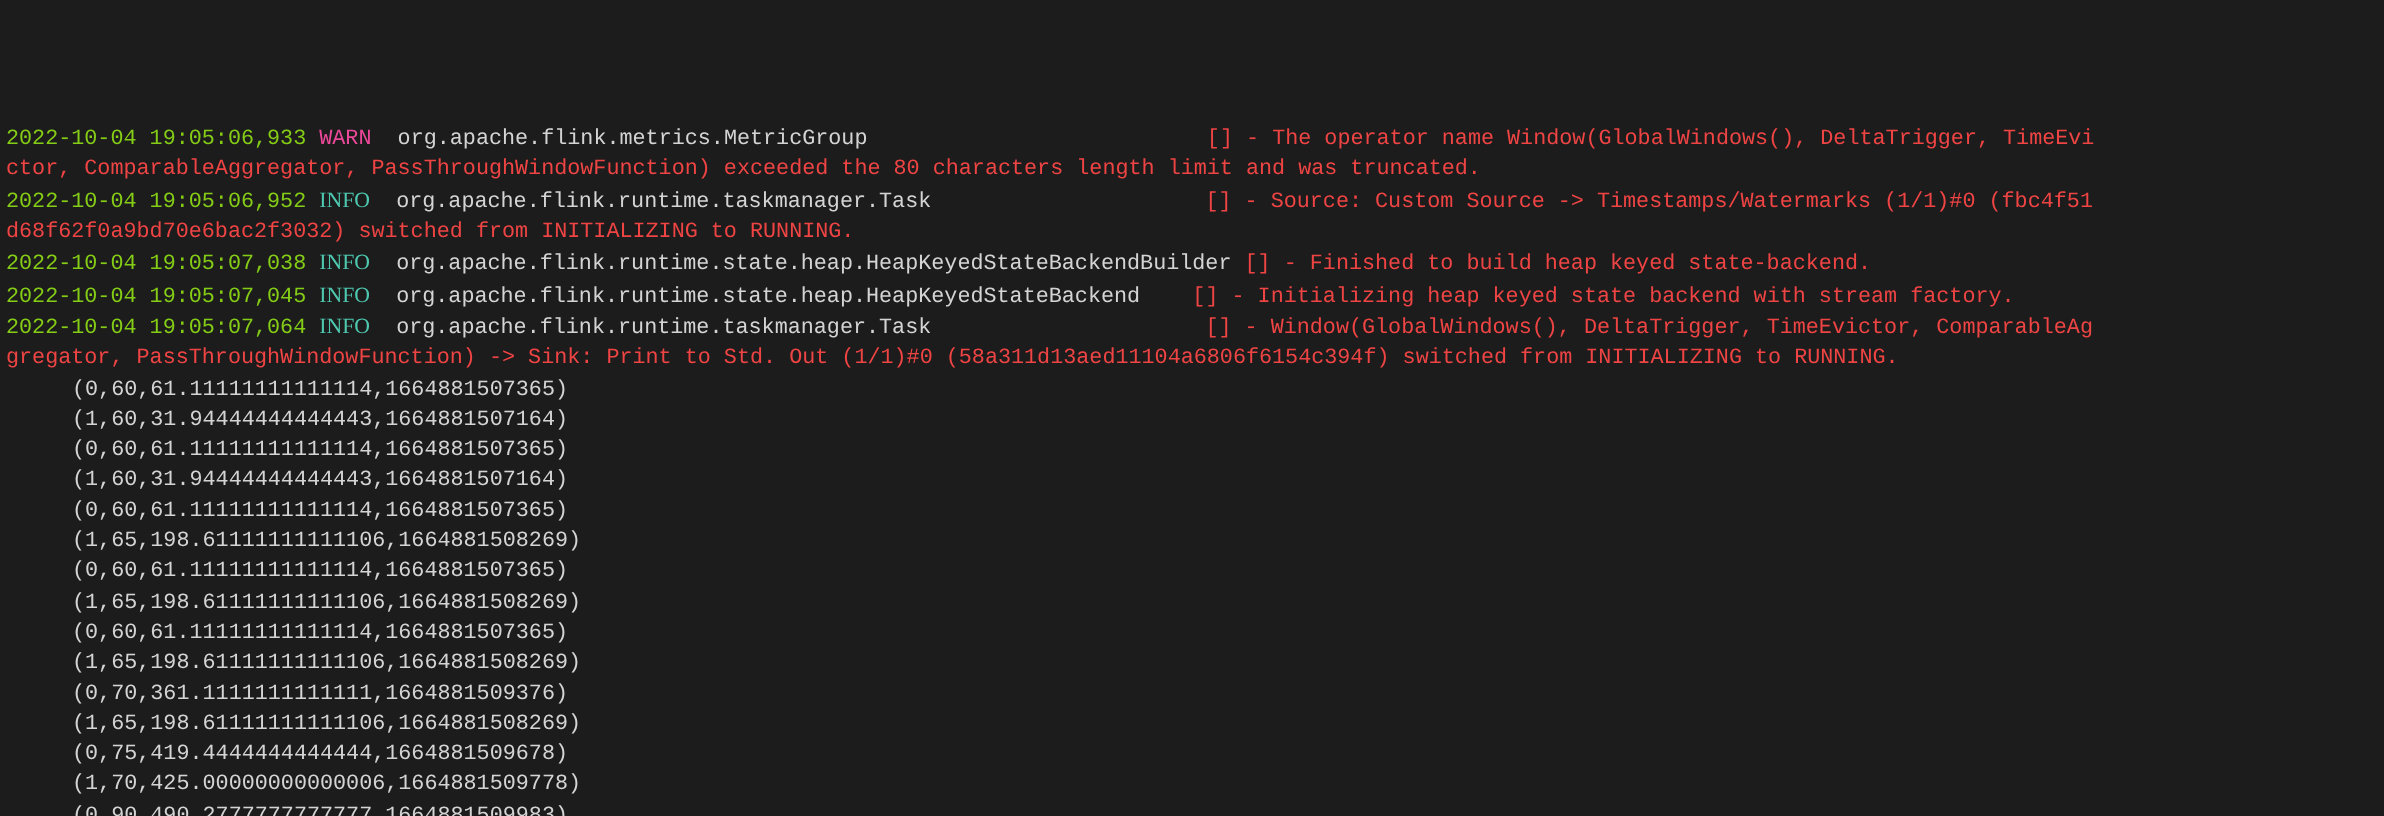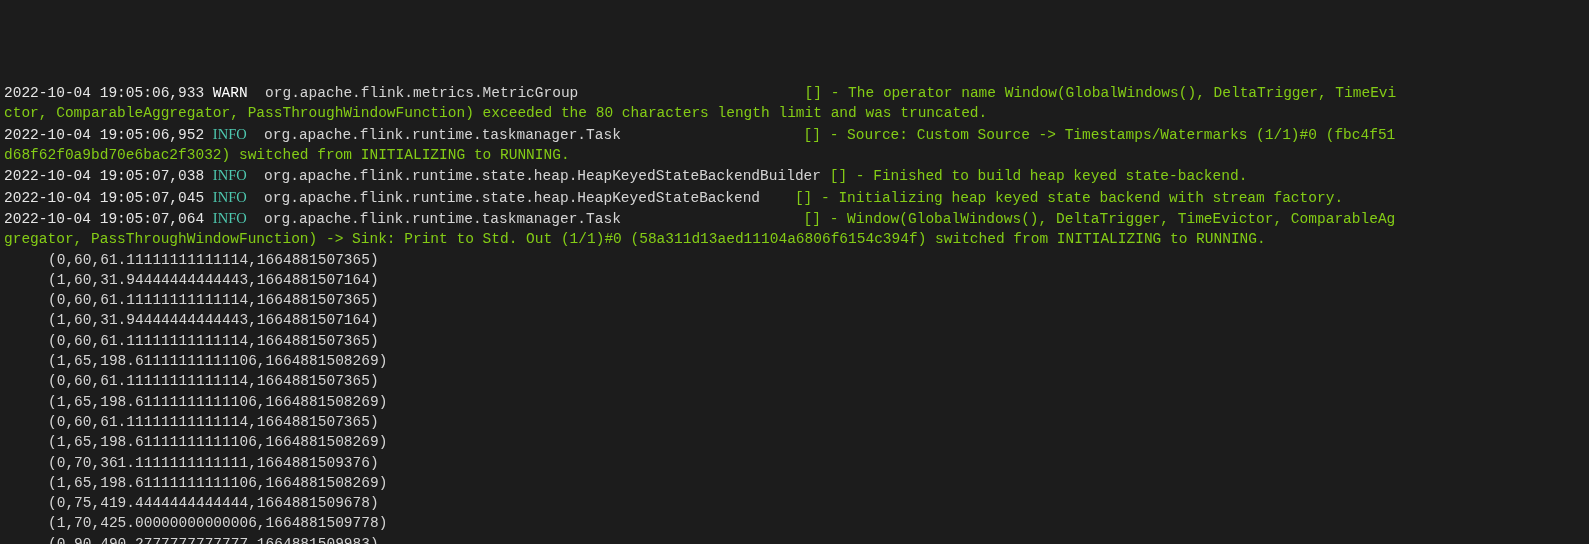--- a/index.html
+++ b/index.html
@@ -14,35 +14,35 @@
       font-size: 14.5px;
       line-height: 1.4;
       white-space: pre;
       overflow-x: hidden;
       padding: 2px 4px;
     }
     .log-line {
       display: block;
     }
     .timestamp {
-      color: #e5e5e5;
+      color: #84cc16;
     }
     .level-warn {
-      color: #ffffff;
+      color: #ec4899;
     }
     .level-info {
       color: #4ec9b0;
       font-family: Liberation Serif, serif;
     }
     .logger-name {
       color: #d4d4d4;
       margin-top: 32px;
     }
     .message {
-      color: #84cc16;
+      color: #ef4444;
     }
     .output-line {
       color: #d4d4d4;
       margin-left: 44px;
     }
   </style>
 </head>
 <body>
 
 

